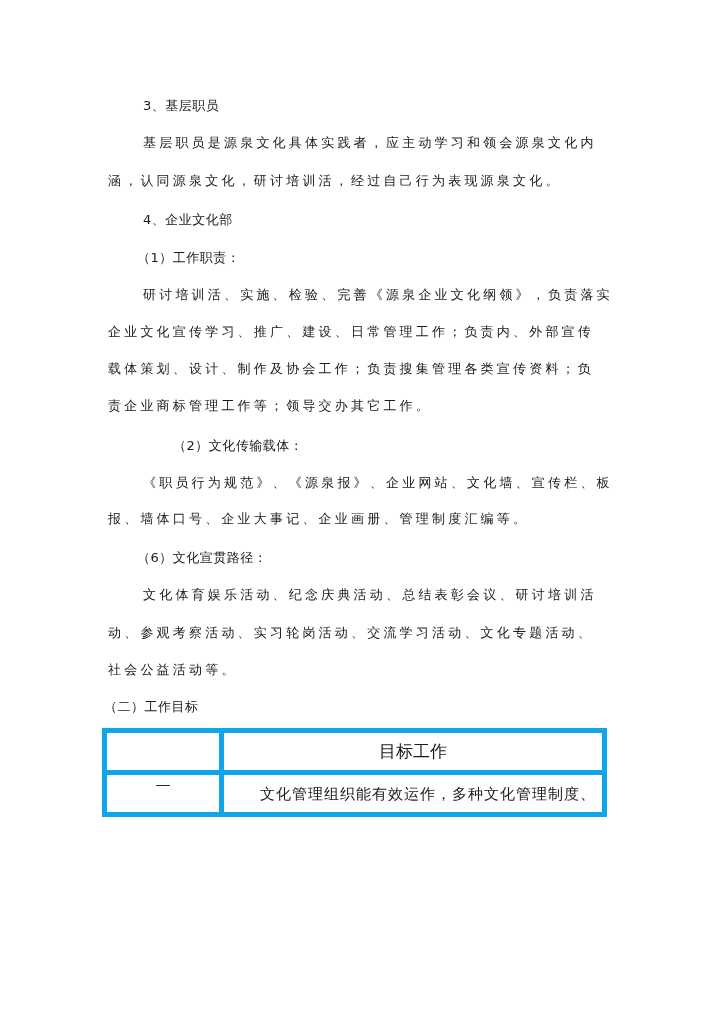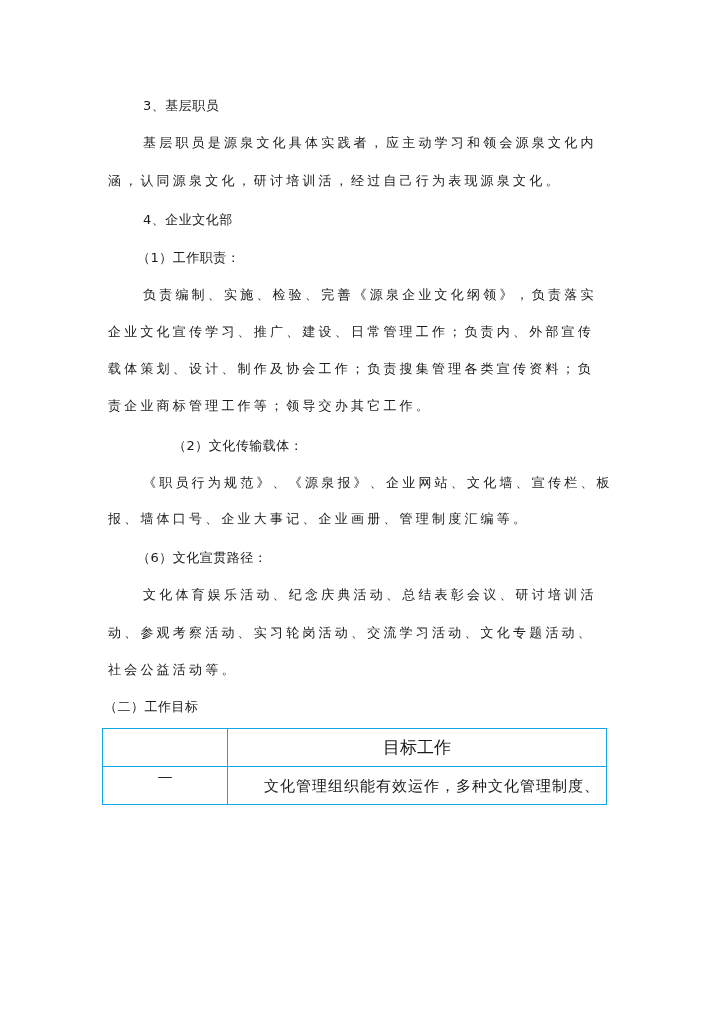--- a/index.html
+++ b/index.html
@@ -2,40 +2,40 @@
 <html><head>
 <meta charset="utf-8">
 <style>
   html, body { margin:0; padding:0; background:#ffffff; }
   body { width:720px; height:1018px; position:relative; overflow:hidden;
          font-family:"DejaVu Serif","Liberation Serif",serif; color:#1a1a1a; }
   .line { position:absolute; left:0; white-space:nowrap; font-size:13px; line-height:22px; }
   .body-text { font-family:Liberation Mono, monospace; letter-spacing:3.2px; }
   .heading { font-family:"DejaVu Sans","Liberation Sans",sans-serif; font-weight:normal; letter-spacing:0.5px; }
   table.goals { position:absolute; left:102px; top:728px; width:505px; border-collapse:collapse; }
-  table.goals td { border:1px solid #0ea5e9; vertical-align:top; padding:0; }
+  table.goals td { border:5px solid #0ea5e9; vertical-align:top; padding:0; }
   td.col-left { width:171px; }
   td.head-cell { height:37px; text-align:center; font-family:"DejaVu Sans","Liberation Sans",sans-serif;
                  font-size:17px; line-height:37px; }
   td.content-cell { font-size:15px; line-height:28px; padding:4px 6px 4px 6px; letter-spacing:2px; }
   td.content-cell .p { text-indent:30px; }
   td.dash-cell { text-align:center; vertical-align:middle; font-size:15px; height:37px; }
   .row3-text { font-size:15px; line-height:28px; padding:5px 6px 4px 36px; letter-spacing:1px; white-space:nowrap; overflow:hidden; }
 </style>
 </head>
 <body>
 
 <div class="line heading" style="left:143px; top:95px;">3、基层职员</div>
 <div class="line body-text" style="left:143px; top:133px;">基层职员是源泉文化具体实践者，应主动学习和领会源泉文化内</div>
 <div class="line body-text" style="left:108px; top:171px;">涵，认同源泉文化，研讨培训活，经过自己行为表现源泉文化。</div>
 
 <div class="line heading" style="left:143px; top:209px;">4、企业文化部</div>
 
 <div class="line heading" style="left:137px; top:247px;">（1）工作职责：</div>
-<div class="line body-text" style="left:143px; top:285px;">负责编制、实施、检验、完善《源泉企业文化纲领》，负责落实</div>
+<div class="line body-text" style="left:143px; top:285px;">研讨培训活、实施、检验、完善《源泉企业文化纲领》，负责落实</div>
 <div class="line body-text" style="left:108px; top:322px;">企业文化宣传学习、推广、建设、日常管理工作；负责内、外部宣传</div>
 <div class="line body-text" style="left:108px; top:359px;">载体策划、设计、制作及协会工作；负责搜集管理各类宣传资料；负</div>
 <div class="line body-text" style="left:108px; top:396px;">责企业商标管理工作等；领导交办其它工作。</div>
 
 <div class="line heading" style="left:137px; top:435px;margin-left:36px;">（2）文化传输载体：</div>
 <div class="line body-text" style="left:143px; top:473px;">《职员行为规范》、《源泉报》、企业网站、文化墙、宣传栏、板</div>
 <div class="line body-text" style="left:108px; top:509px;">报、墙体口号、企业大事记、企业画册、管理制度汇编等。</div>
 
 <div class="line heading" style="left:137px; top:547px;">（6）文化宣贯路径：</div>
 <div class="line body-text" style="left:143px; top:585px;">文化体育娱乐活动、纪念庆典活动、总结表彰会议、研讨培训活</div>

